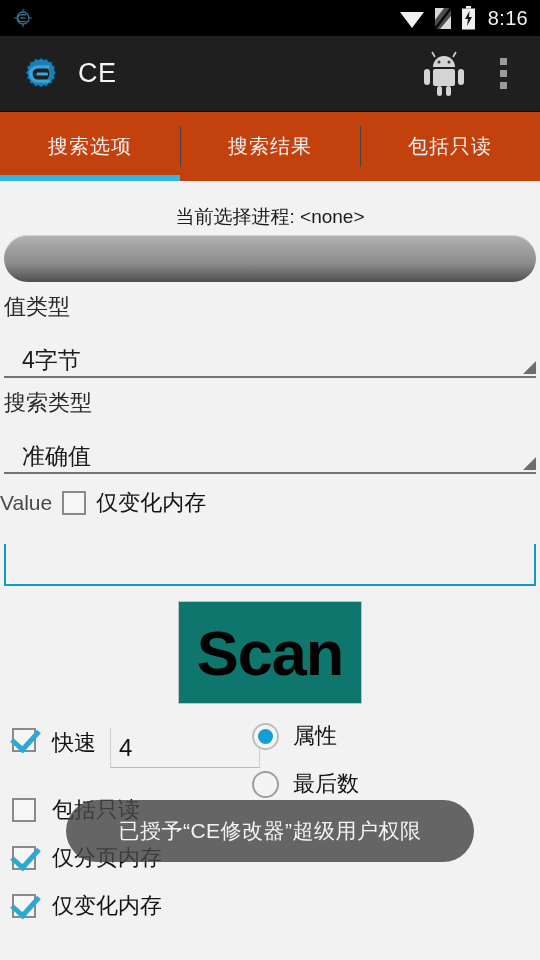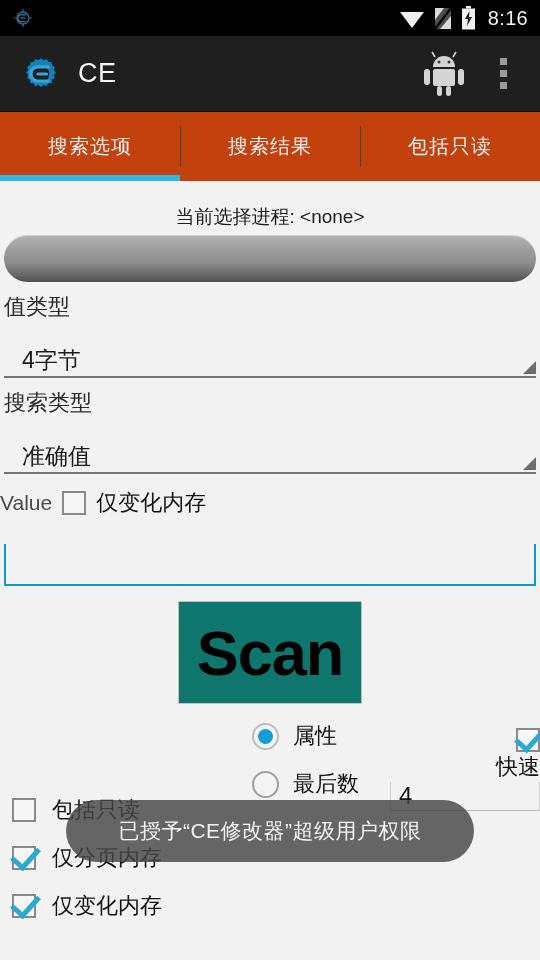--- a/index.html
+++ b/index.html
@@ -188,21 +188,21 @@
     background: #0f766e;
     border: 1px solid #c2c2c2;
     display: flex; align-items: center; justify-content: center;
     font-size: 63px; font-weight: bold; color: #000;
     letter-spacing: -1px;
   }
 
   .opts { position: relative; padding: 24px 0 0 0; }
   .opt-row { display: flex; align-items: center; padding: 0 0 0 12px; }
 
-  .fast-row { height: 46px; align-items: flex-end; flex-direction: column; }
+  .fast-row { height: 46px; align-items: flex-start; }
   .fast-input {
     width: 150px;
     margin-left: 14px;
     height: 40px;
     display: flex;
     align-items: center;
     font-size: 24px;
     color: #141414;
     padding-left: 8px;
     border-bottom: 1px solid #b9b9b9;

